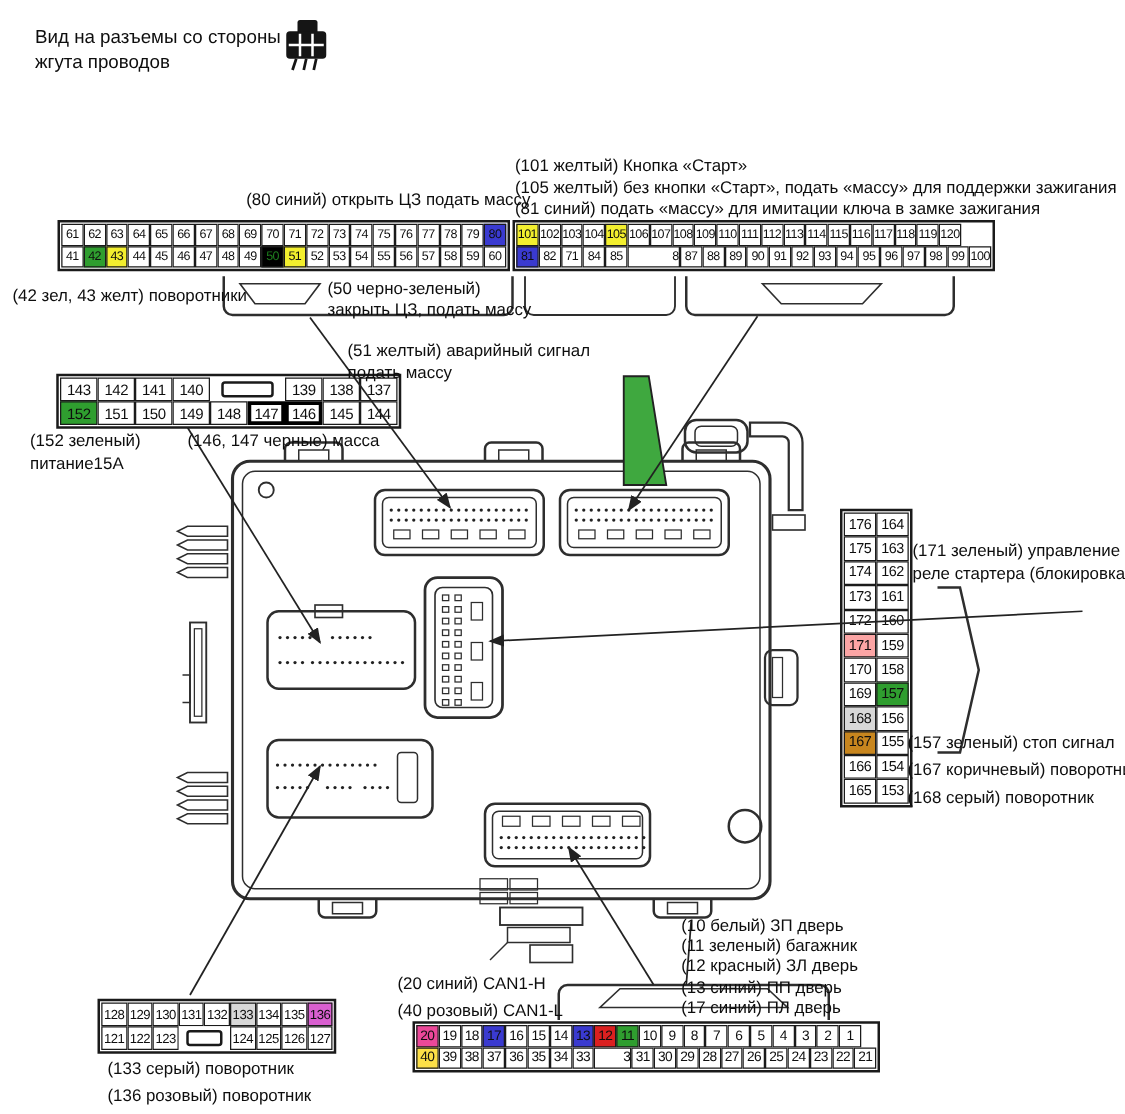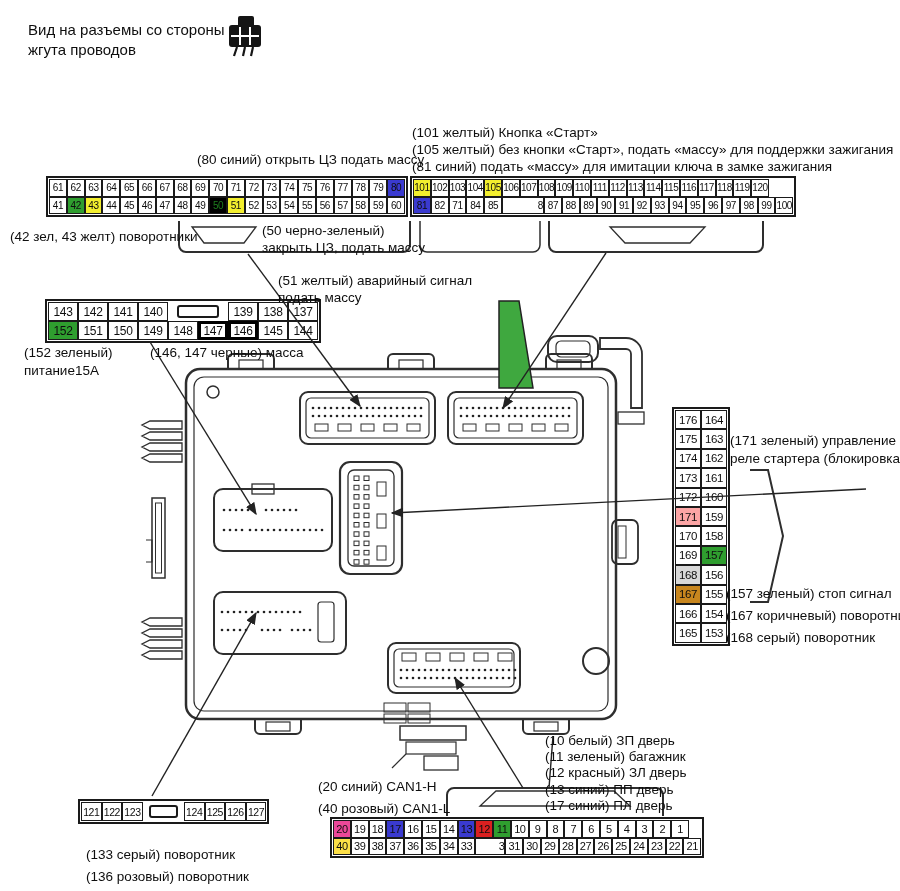--- a/index.html
+++ b/index.html
@@ -522,20 +522,31 @@
         <div class="cell" style="height: 19.4px; width: 26px;">166</div>
         <div class="cell" style="height: 19.4px; width: 26px;">154</div>
       </div>
       <div class="crow">
         <div class="cell" style="height: 19.4px; width: 26px;">165</div>
         <div class="cell" style="height: 19.4px; width: 26px;">153</div>
       </div>
     </div>
   <div class="conn" style="left:78px;top:799px;font-size:10.5px;">
       <div class="crow">
+        <div class="cell" style="height: 19px; width: 20.6px;">128</div>
+        <div class="cell" style="height: 19px; width: 20.6px;">129</div>
+        <div class="cell" style="height: 19px; width: 20.6px;">130</div>
+        <div class="cell" style="height: 19px; width: 20.6px;">131</div>
+        <div class="cell" style="height: 19px; width: 20.6px;">132</div>
+        <div class="cell" style="height: 19px; width: 20.6px; background: rgb(216, 216, 216);">133</div>
+        <div class="cell" style="height: 19px; width: 20.6px;">134</div>
+        <div class="cell" style="height: 19px; width: 20.6px;">135</div>
+        <div class="cell" style="height: 19px; width: 20.6px; background: rgb(217, 95, 208);">136</div>
+      </div>
+      <div class="crow">
         <div class="cell" style="height: 19px; width: 20.6px;">121</div>
         <div class="cell" style="height: 19px; width: 20.6px;">122</div>
         <div class="cell" style="height: 19px; width: 20.6px;">123</div>
         <div class="cell blank" style="height: 19px; width: 41.2px;">
           <div class="keyway"></div>
         </div>
         <div class="cell" style="height: 19px; width: 20.6px;">124</div>
         <div class="cell" style="height: 19px; width: 20.6px;">125</div>
         <div class="cell" style="height: 19px; width: 20.6px;">126</div>
         <div class="cell" style="height: 19px; width: 20.6px;">127</div>

